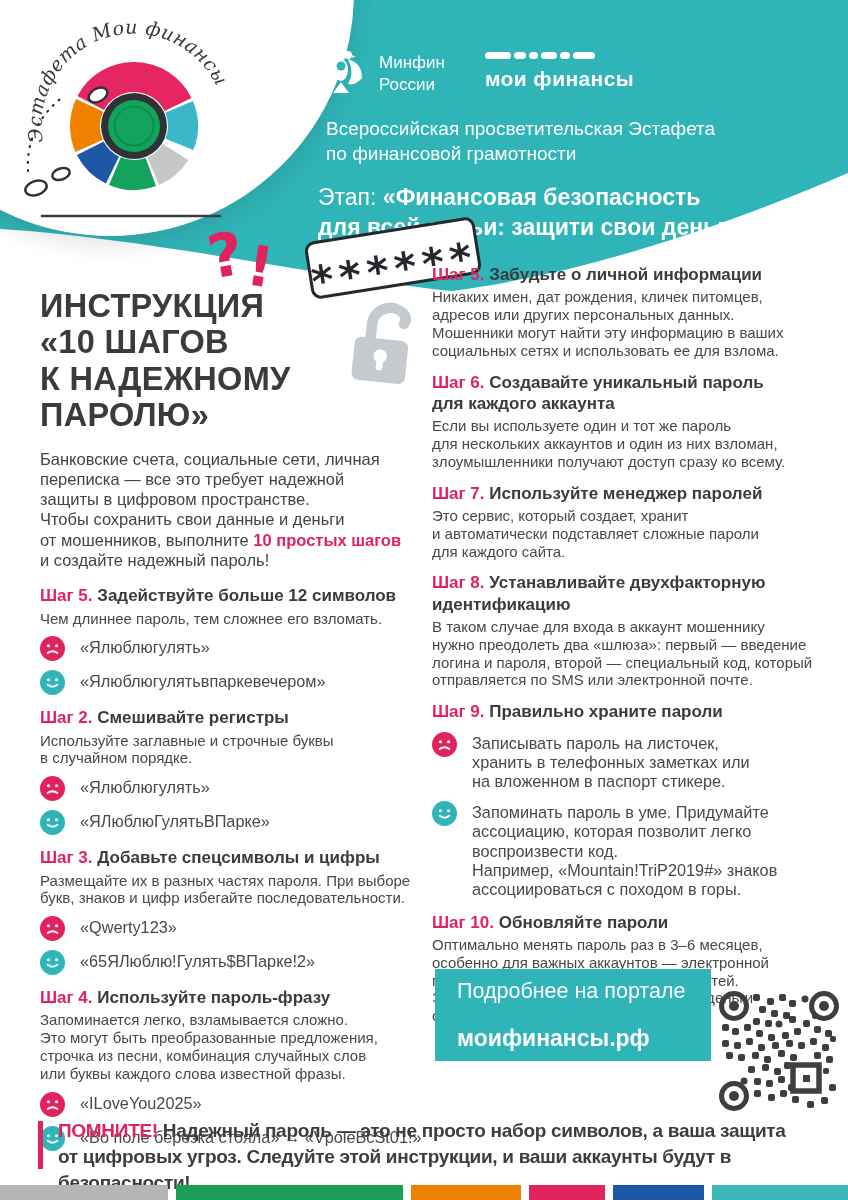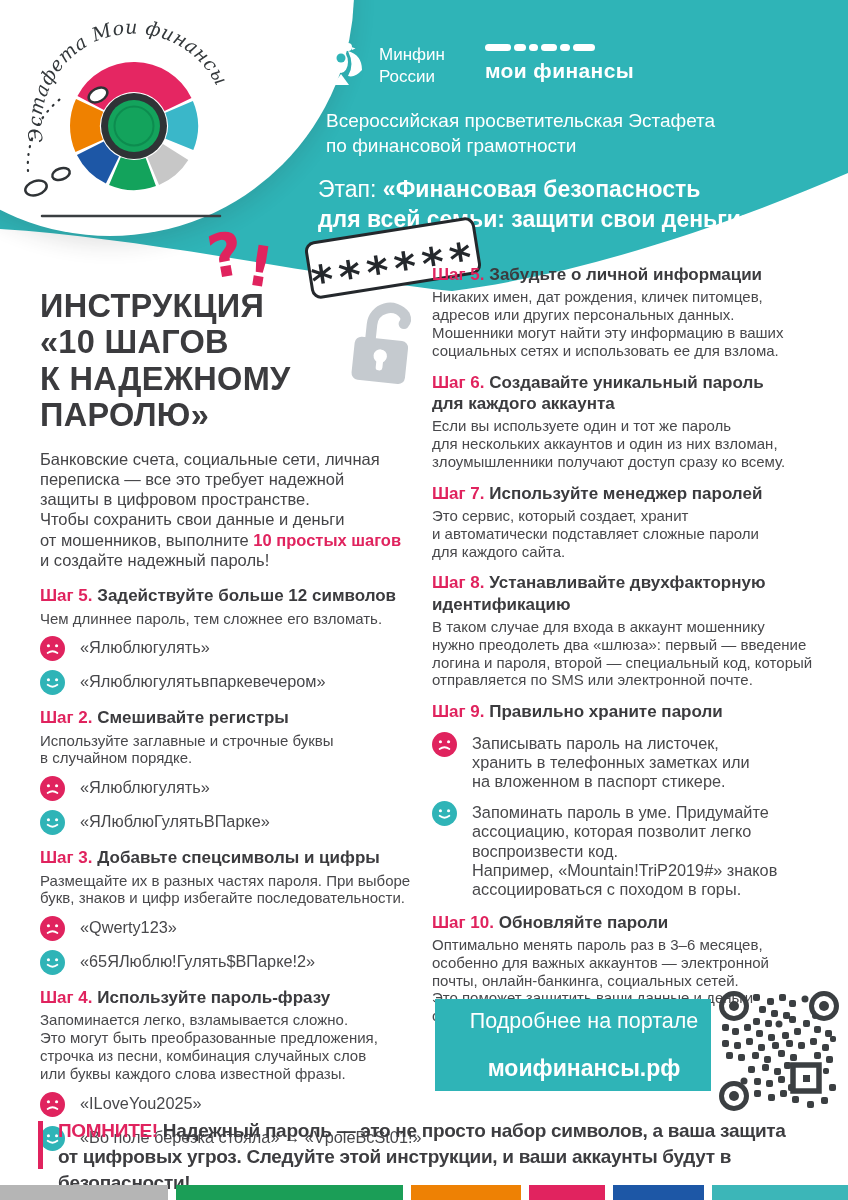--- a/index.html
+++ b/index.html
@@ -5,21 +5,21 @@
   html,body{margin:0;padding:0;background:#fff;}
   .page{position:relative;width:848px;height:1200px;background:#fff;overflow:hidden;
         font-family:"Liberation Sans",sans-serif;color:#424245;
         --teal:#2fb4b7;--crimson:#e0235e;--dark:#3b3b3e;--lockgray:#c5cacf;}
 
   
   .header-svg{position:absolute;left:0;top:0;display:block;}
   .logo-circle{position:absolute;left:-134px;top:-252px;width:488px;height:488px;border-radius:50%;
                background:#fff;box-shadow:0 8px 22px rgba(40,40,40,.14);}
   .logo-art{position:absolute;left:12px;top:8px;}
-  .header-right{position:absolute;left:318px;top:36px;color:#fff;}
+  .header-right{position:absolute;left:318px;top:44px;color:#fff;}
   .brand-row{display:flex;align-items:flex-start;}
   .minfin-name{font-size:17px;line-height:1.28;padding-top:8px;margin-left:15px;white-space:pre-line;}
   .myfin{margin-left:40px;padding-top:8px;}
   .myfin-bar{display:flex;gap:3px;margin-bottom:8px;}
   .myfin-bar span{height:7px;border-radius:3.5px;background:#fff;display:block;}
   .myfin-text{font-size:21px;font-weight:bold;letter-spacing:.4px;}
   .subtitle{margin:20px 8px 0;font-size:19px;line-height:1.33;white-space:pre-line;font-weight:400;}
   .stage{margin:15px 0 0;font-size:23px;line-height:1.32;}
   .stage b{white-space:pre-line;font-weight:bold;}
 
@@ -44,23 +44,23 @@
   .intro b{color:var(--crimson);}
   .step{margin-top:12px;}
   .step h3{margin:0;font-size:17px;line-height:1.25;color:var(--dark);white-space:pre-line;font-weight:bold;}
   .step h3 .lbl{color:var(--crimson);margin-top:6px;}
   .step .body{margin:3px 0 0;font-size:15px;line-height:1.19;white-space:pre-line;color:#48484b;}
   .example{display:flex;gap:15px;margin-top:8px;align-items:flex-start;}
   .example svg{flex:none;margin-top:1px;}
   .example .ex-text{font-size:16.3px;line-height:1.19;white-space:pre-line;padding-top:3px;color:#48484b;}
 
   
-  .portal{position:absolute;left:435px;top:999px;width:276px;height:92px;background:var(--teal);
+  .portal{position:absolute;left:435px;top:969px;width:276px;height:92px;background:var(--teal);
           color:#fff;display:flex;flex-direction:column;justify-content:center;
-          padding-left:22px;box-sizing:border-box;align-items:center;}
+          padding-left:22px;box-sizing:border-box;}
   .portal .l1{font-size:21.5px;font-weight:400;}
   .portal .l2{font-size:23px;font-weight:bold;margin-top:21px;}
   .qr{position:absolute;left:719px;top:991px;}
 
   
   .reminder{position:absolute;left:38px;top:1118px;display:flex;gap:15px;width:790px;}
   .rem-bar{width:5px;height:48px;background:var(--crimson);margin-top:3px;flex:none;}
   .rem-text{font-size:19px;font-weight:bold;line-height:1.36;color:#3d3d40;white-space:pre-line;
             letter-spacing:-.3px;}
   .rem-text .lbl{color:var(--crimson);}

